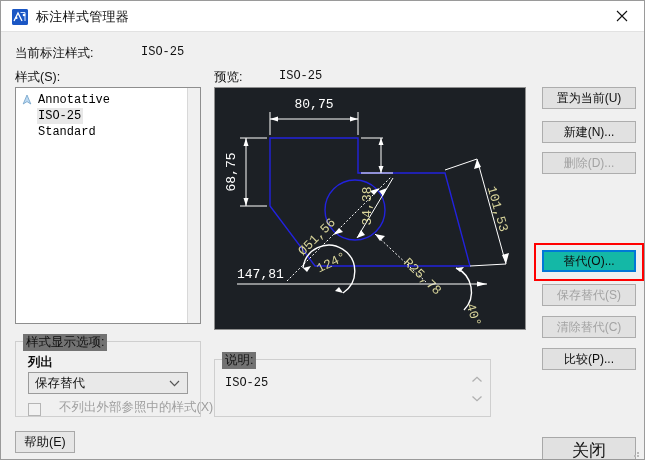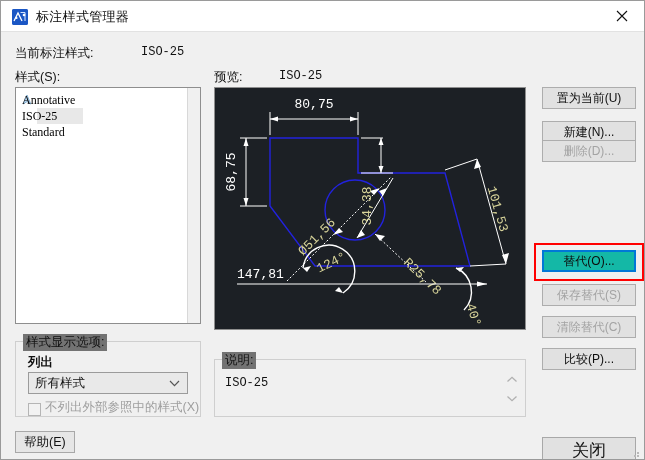--- a/index.html
+++ b/index.html
@@ -89,24 +89,24 @@
     right: 0; top: 0;
     width: 13px; height: 100%;
     background: #f0f0f0;
     border-left: 1px solid #d8d8d8;
     box-sizing: border-box;
   }
   .list-item {
     position: relative;
     height: 16px;
     line-height: 16px;
-    font-family: Liberation Serif, serif;
+    font-family: Liberation Mono, monospace;
     font-size: 12px;
     color: #000;
-    padding-left: 6px;
+    padding-left: 22px;
     white-space: nowrap;
   }
   .list-item.first { margin-top: 4px; }
   .list-item .sel-bg {
     position: absolute;
     left: 21px; top: 0;
     height: 16px;
     background: #e8e8e8;
     z-index: 0;
   }
@@ -207,20 +207,21 @@
     right: 7px; top: 50%;
     transform: translateY(-50%);
   }
 
   .checkrow {
     position: absolute;
     left: 27px; top: 398px;
     display: flex;
     align-items: flex-end;
     cursor: default;
+    gap: 14px;
   }
   .checkbox {
     width: 13px; height: 13px;
     background: #f2f2f2;
     border: 1px solid #b5b5b5;
     box-sizing: border-box;
     margin-right: 4px;
   }
   .checkrow .ctext {
     font-size: 12.5px;
@@ -424,48 +425,48 @@
       <g stroke="#ffffff" stroke-width="1.4" fill="none">
         <path d="M 241 180 A 26 26 0 0 1 249 222"></path>
       </g>
       <path d="M241 180 L249 179 L245 184 Z" fill="#ffffff"></path>
       <text class="cadtext cadtext-y" x="255" y="228" font-size="13" text-anchor="middle" transform="rotate(73 255 228)">40°</text>
     </svg>
   </div>
 
   <div class="rbtn" style="top:86px">置为当前(U)</div>
   <div class="rbtn" style="top:120px">新建(N)...</div>
-  <div class="rbtn disabled" style="top:139px">删除(D)...</div>
+  <div class="rbtn disabled" style="top:151px">删除(D)...</div>
   <div class="rbtn focused" style="top:249px">替代(O)...</div>
   <div class="rbtn disabled" style="top:283px">保存替代(S)</div>
   <div class="rbtn disabled" style="top:315px">清除替代(C)</div>
   <div class="rbtn" style="top:347px">比较(P)...</div>
 
   <div class="highlight-ring" style="left:533px; top:242px; width:110px; height:38px;"></div>
 
   <div class="groupbox" style="left:14px; top:340px; width:186px; height:76px;">
     <span class="gb-title">样式显示选项:</span>
   </div>
   <div class="sub-label" style="left:27px; top:353px;">列出</div>
 
   <div class="combo">
-    <span class="cv">所有样式</span>
+    <span class="cv">保存替代</span>
     <span class="chev">
       <svg width="11" height="7" viewBox="0 0 11 7">
         <path d="M1 1 L5.5 5.6 L10 1" stroke="#555" stroke-width="1.2" fill="none"></path>
       </svg>
     </span>
   </div>
 
   <div class="checkrow">
     <span class="checkbox"></span>
     <span class="ctext">不列出外部参照中的样式(X)</span>
   </div>
 
-  <div class="groupbox" style="left:213px; top:358px; width:312px; height:58px;">
+  <div class="groupbox" style="left:213px; top:358px; width:277px; height:58px;">
     <span class="gb-title">说明:</span>
     <div class="desc-body">ISO-25</div>
     <div class="desc-spin">
       <svg width="12" height="7" viewBox="0 0 12 7">
         <path d="M1.5 5.5 L6 1.3 L10.5 5.5" stroke="#b0b0b0" stroke-width="1.3" fill="none"></path>
       </svg>
       <svg width="12" height="7" viewBox="0 0 12 7">
         <path d="M1.5 1.5 L6 5.7 L10.5 1.5" stroke="#b0b0b0" stroke-width="1.3" fill="none"></path>
       </svg>
     </div>

